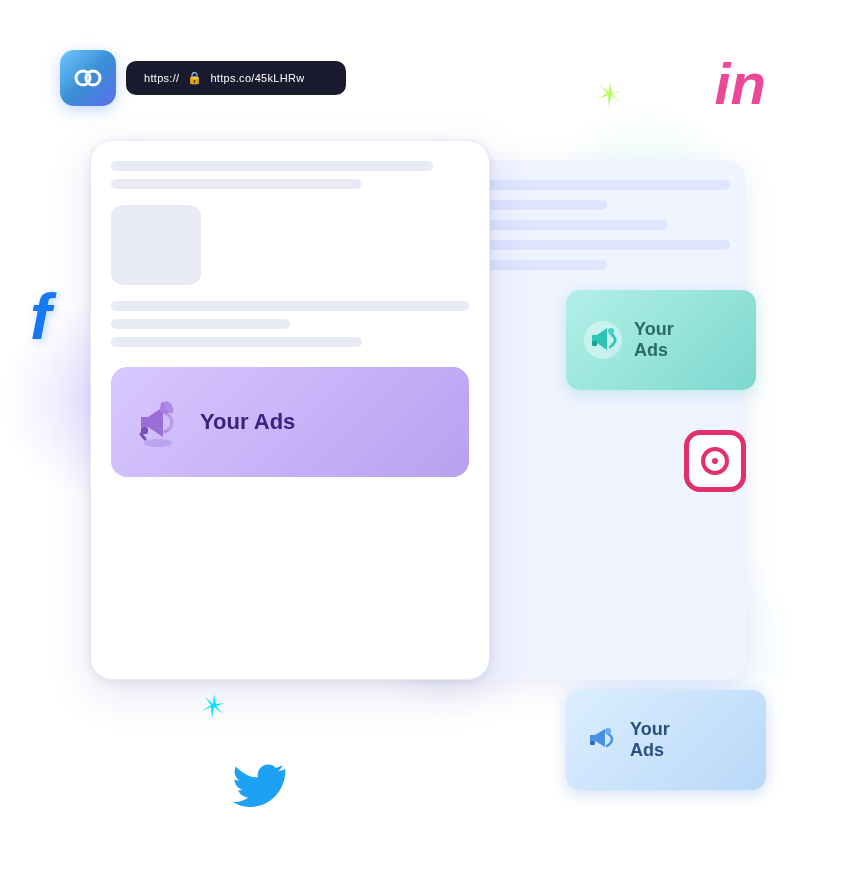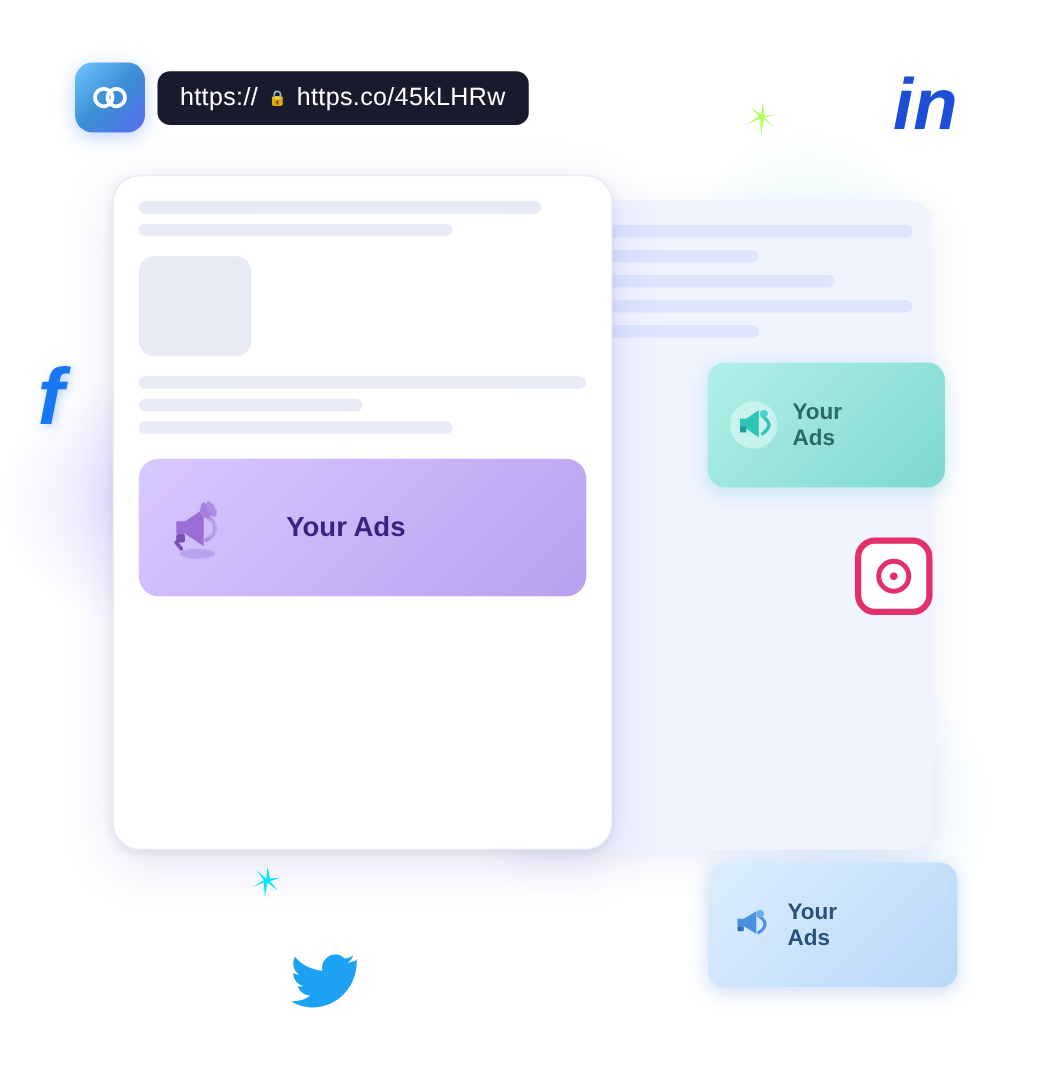--- a/index.html
+++ b/index.html
@@ -169,21 +169,20 @@
       display: flex;
       align-items: center;
       padding: 14px 20px;
       gap: 14px;
       margin-top: 8px;
     }
     .ad-card-purple .ad-text {
       font-size: 22px;
       font-weight: 800;
       color: #3d2080;
-      margin-left: 29px;
     }
 
     
     .megaphone {
       position: relative;
       width: 55px;
       height: 55px;
       flex-shrink: 0;
     }
     .megaphone-sm {
@@ -229,21 +228,21 @@
       border-radius: 10px;
       padding: 10px 18px;
       display: flex;
       align-items: center;
       gap: 8px;
       min-width: 220px;
     }
 
     .url-text {
       color: #ffffff;
-      font-size: 20px;
+      font-size: 11px;
       font-weight: 500;
       letter-spacing: 0.3px;
     }
 
     .lock-icon {
       color: #aaa;
       font-size: 12px;
     }
 
     
@@ -258,21 +257,21 @@
       z-index: 25;
       text-shadow: 2px 2px 8px rgba(24,119,242,0.3);
     }
 
     .social-linkedin {
       position: absolute;
       top: 50px;
       right: 80px;
       font-size: 58px;
       font-weight: 900;
-      color: #1d4ed8;
+      color: #ec4899;
       font-style: italic;
       z-index: 25;
     }
 
     .social-instagram {
       position: absolute;
       top: 430px;
       right: 100px;
       z-index: 25;
     }

